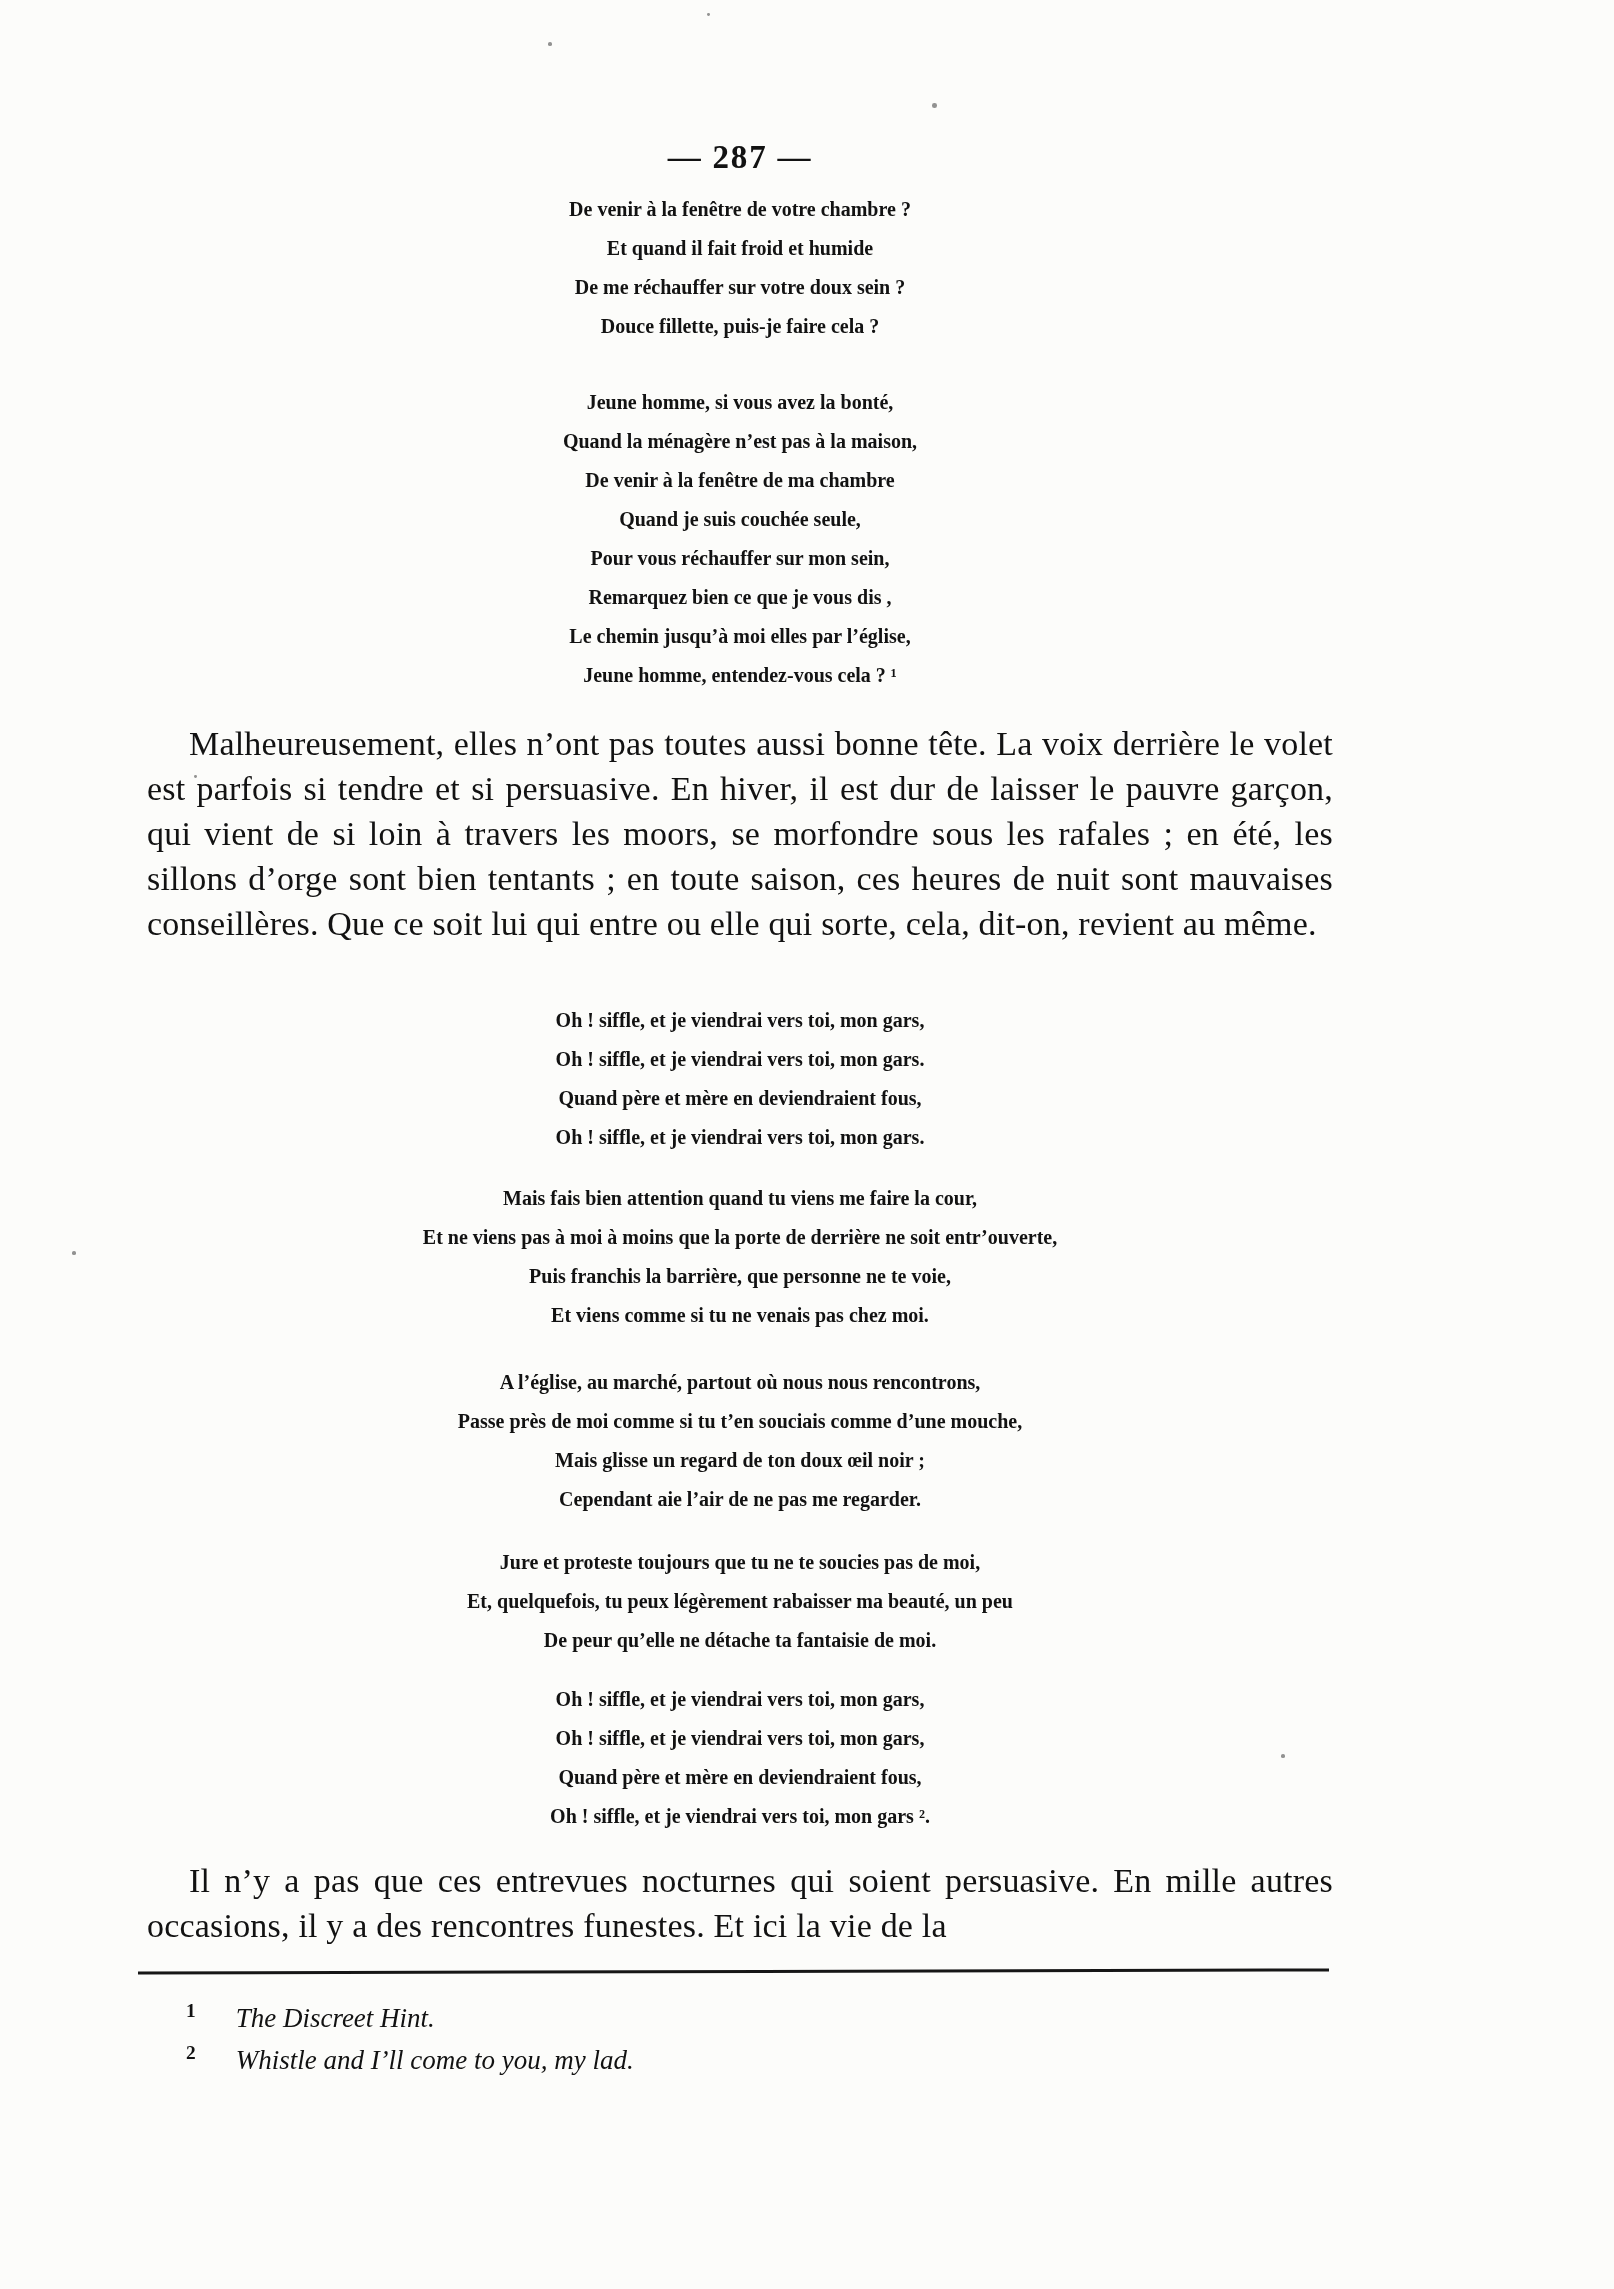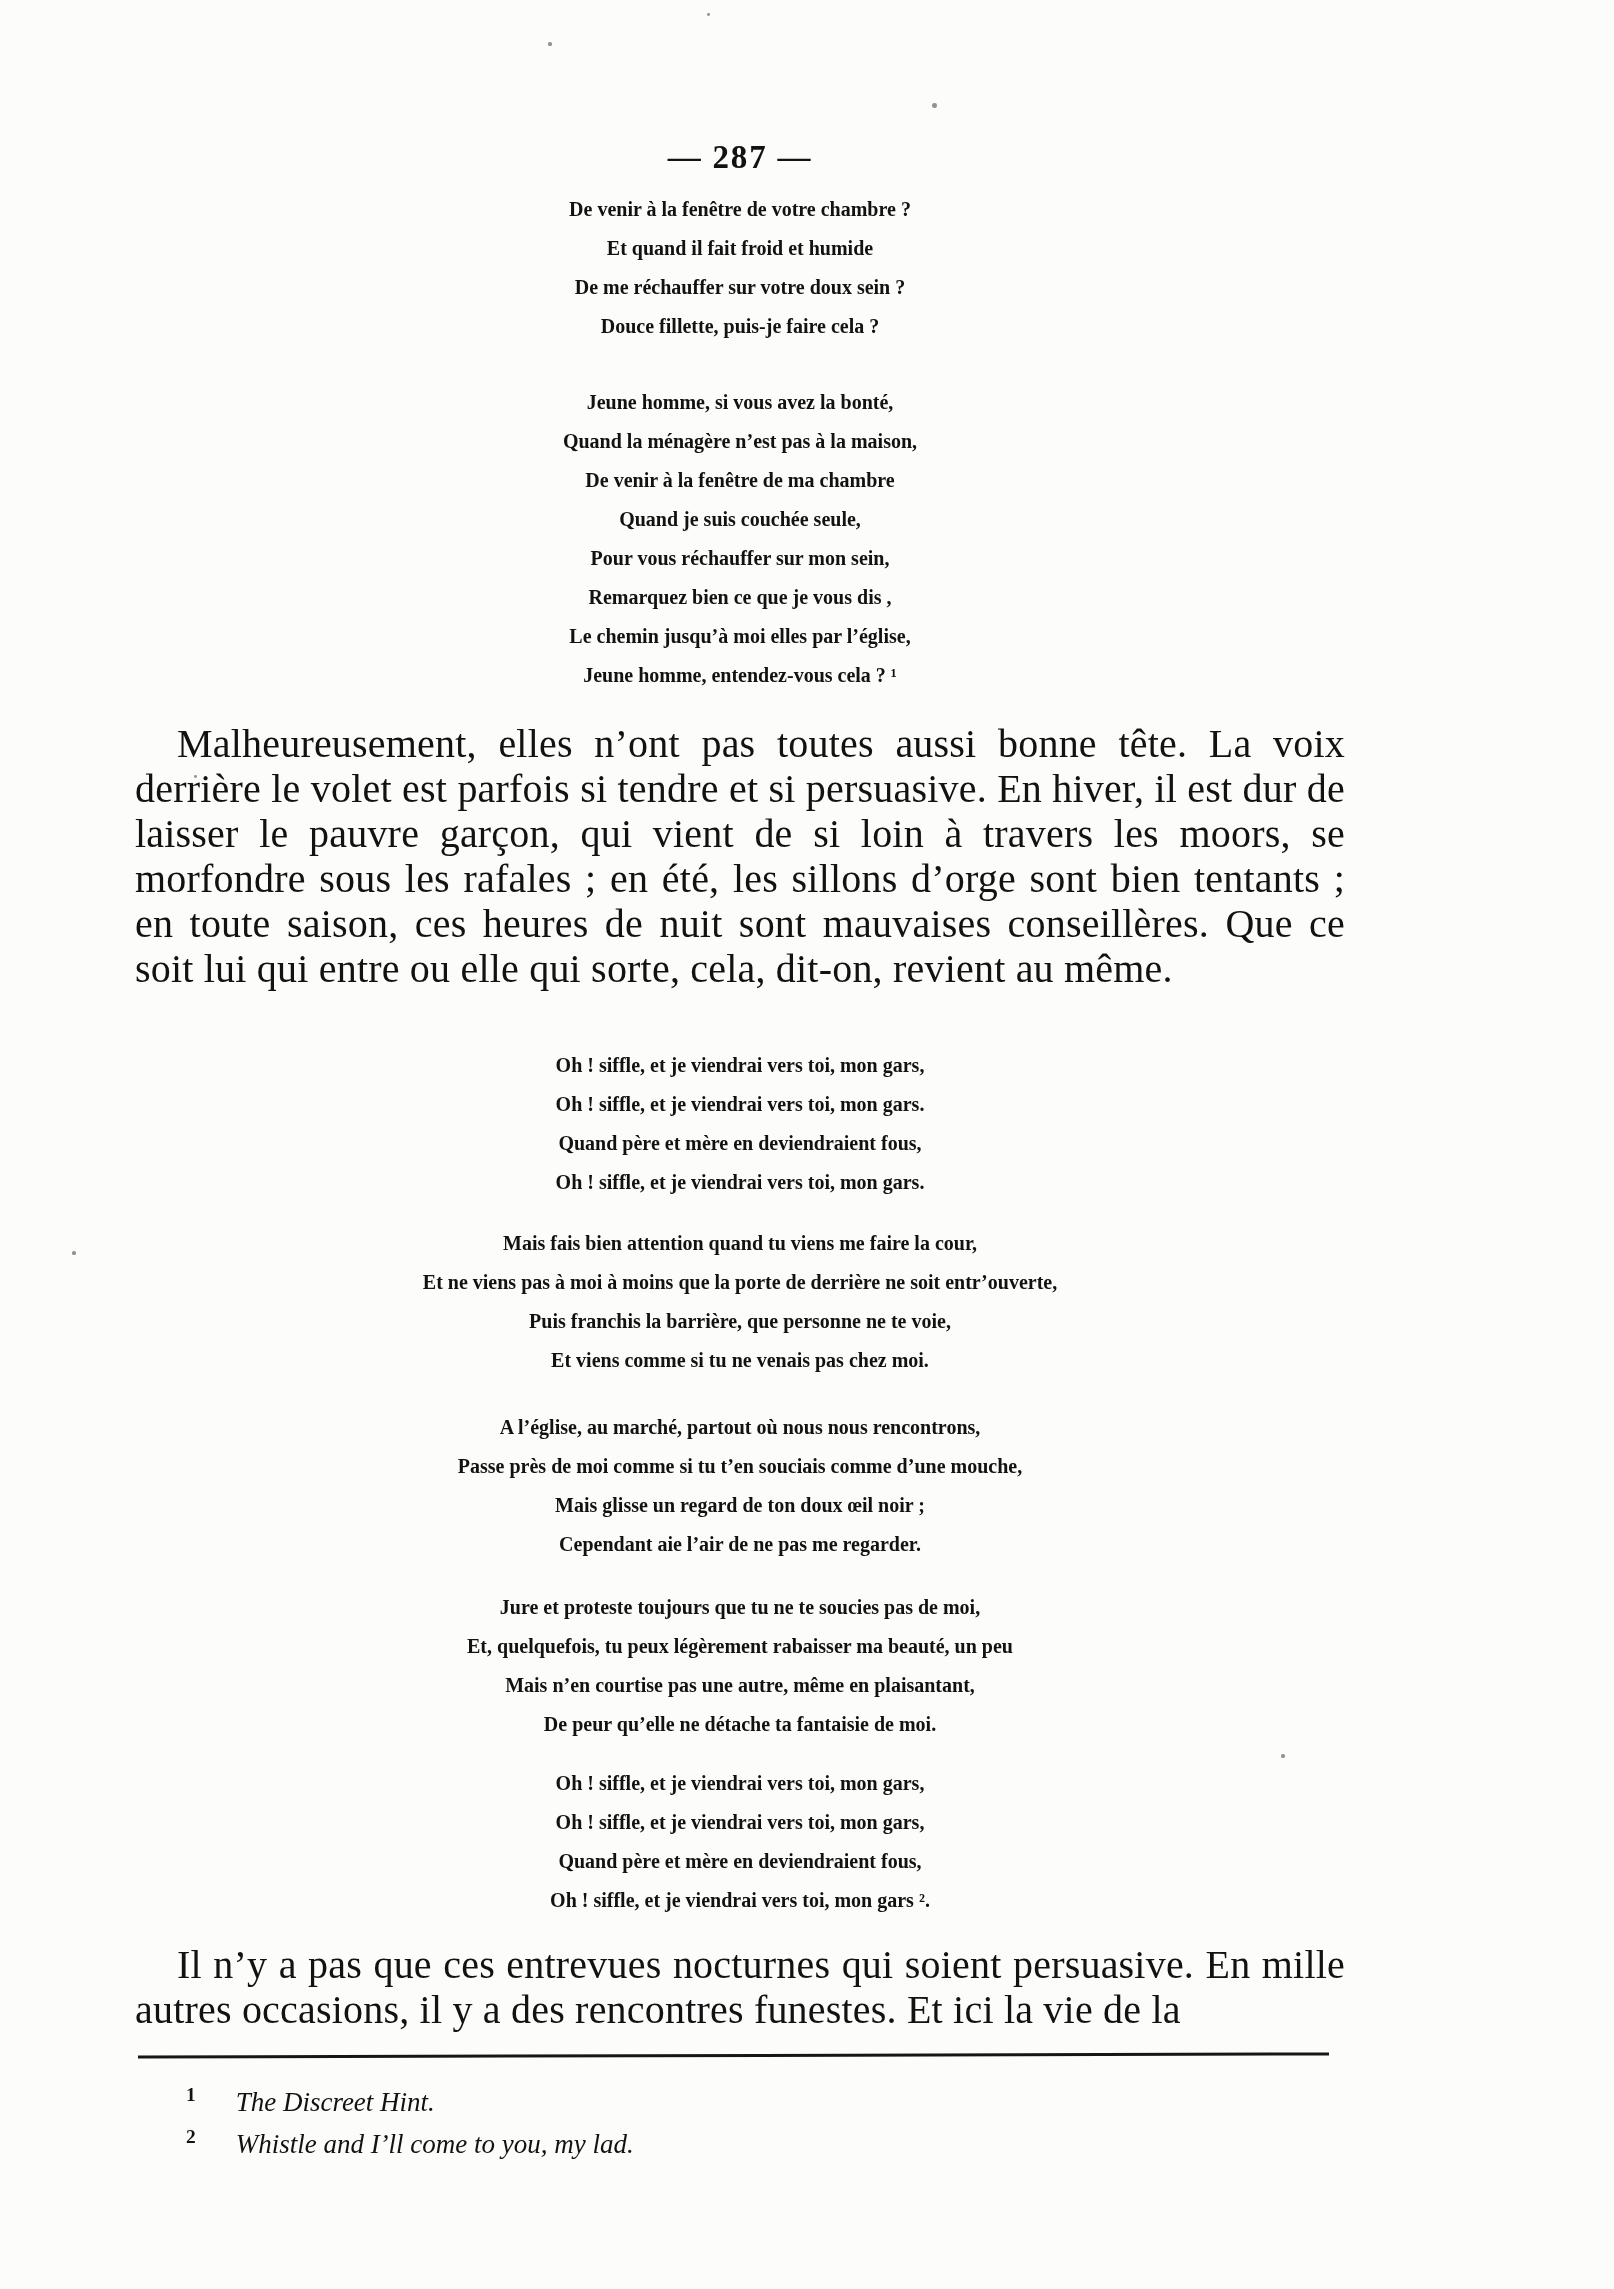--- a/index.html
+++ b/index.html
@@ -39,22 +39,22 @@
   }
   .verse .vline { white-space: nowrap; }
   .stanza-1 { margin-top: 13px; }
   .stanza-2 { margin-top: 37px; }
   .refrain-1 { margin-top: 55px; }
   .stanza-3 { margin-top: 22px; }
   .stanza-4 { margin-top: 28px; }
   .stanza-5 { margin-top: 24px; }
   .refrain-2 { margin-top: 20px; }
   .prose {
-    margin: 4px;
-    font-size: 40px;
+    margin: 16px;
+    font-size: 34px;
     line-height: 45px;
     text-align: justify;
     text-indent: 42px;
     letter-spacing: 0.2px;
   }
   .prose-1 { margin-top: 26px; }
   .prose-2 { margin-top: 22px; }
   .footnote-rule {
     margin-top: 22px;
     margin-left: 7.4px;
@@ -142,21 +142,20 @@
     <div class="verse stanza-4">
       <div class="vline">A l’église, au marché, partout où nous nous rencontrons,</div>
       <div class="vline">Passe près de moi comme si tu t’en souciais comme d’une mouche,</div>
       <div class="vline">Mais glisse un regard de ton doux œil noir ;</div>
       <div class="vline">Cependant aie l’air de ne pas me regarder.</div>
     </div>
 
     <div class="verse stanza-5">
       <div class="vline">Jure et proteste toujours que tu ne te soucies pas de moi,</div>
       <div class="vline">Et, quelquefois, tu peux légèrement rabaisser ma beauté, un peu</div>
-      <div class="vline">Mais n’en courtise pas une autre, même en plaisantant,</div>
       <div class="vline">De peur qu’elle ne détache ta fantaisie de moi.</div>
     </div>
 
     <div class="verse refrain-2">
       <div class="vline">Oh ! siffle, et je viendrai vers toi, mon gars,</div>
       <div class="vline">Oh ! siffle, et je viendrai vers toi, mon gars,</div>
       <div class="vline">Quand père et mère en deviendraient fous,</div>
       <div class="vline">Oh ! siffle, et je viendrai vers toi, mon gars ².</div>
     </div>
 

